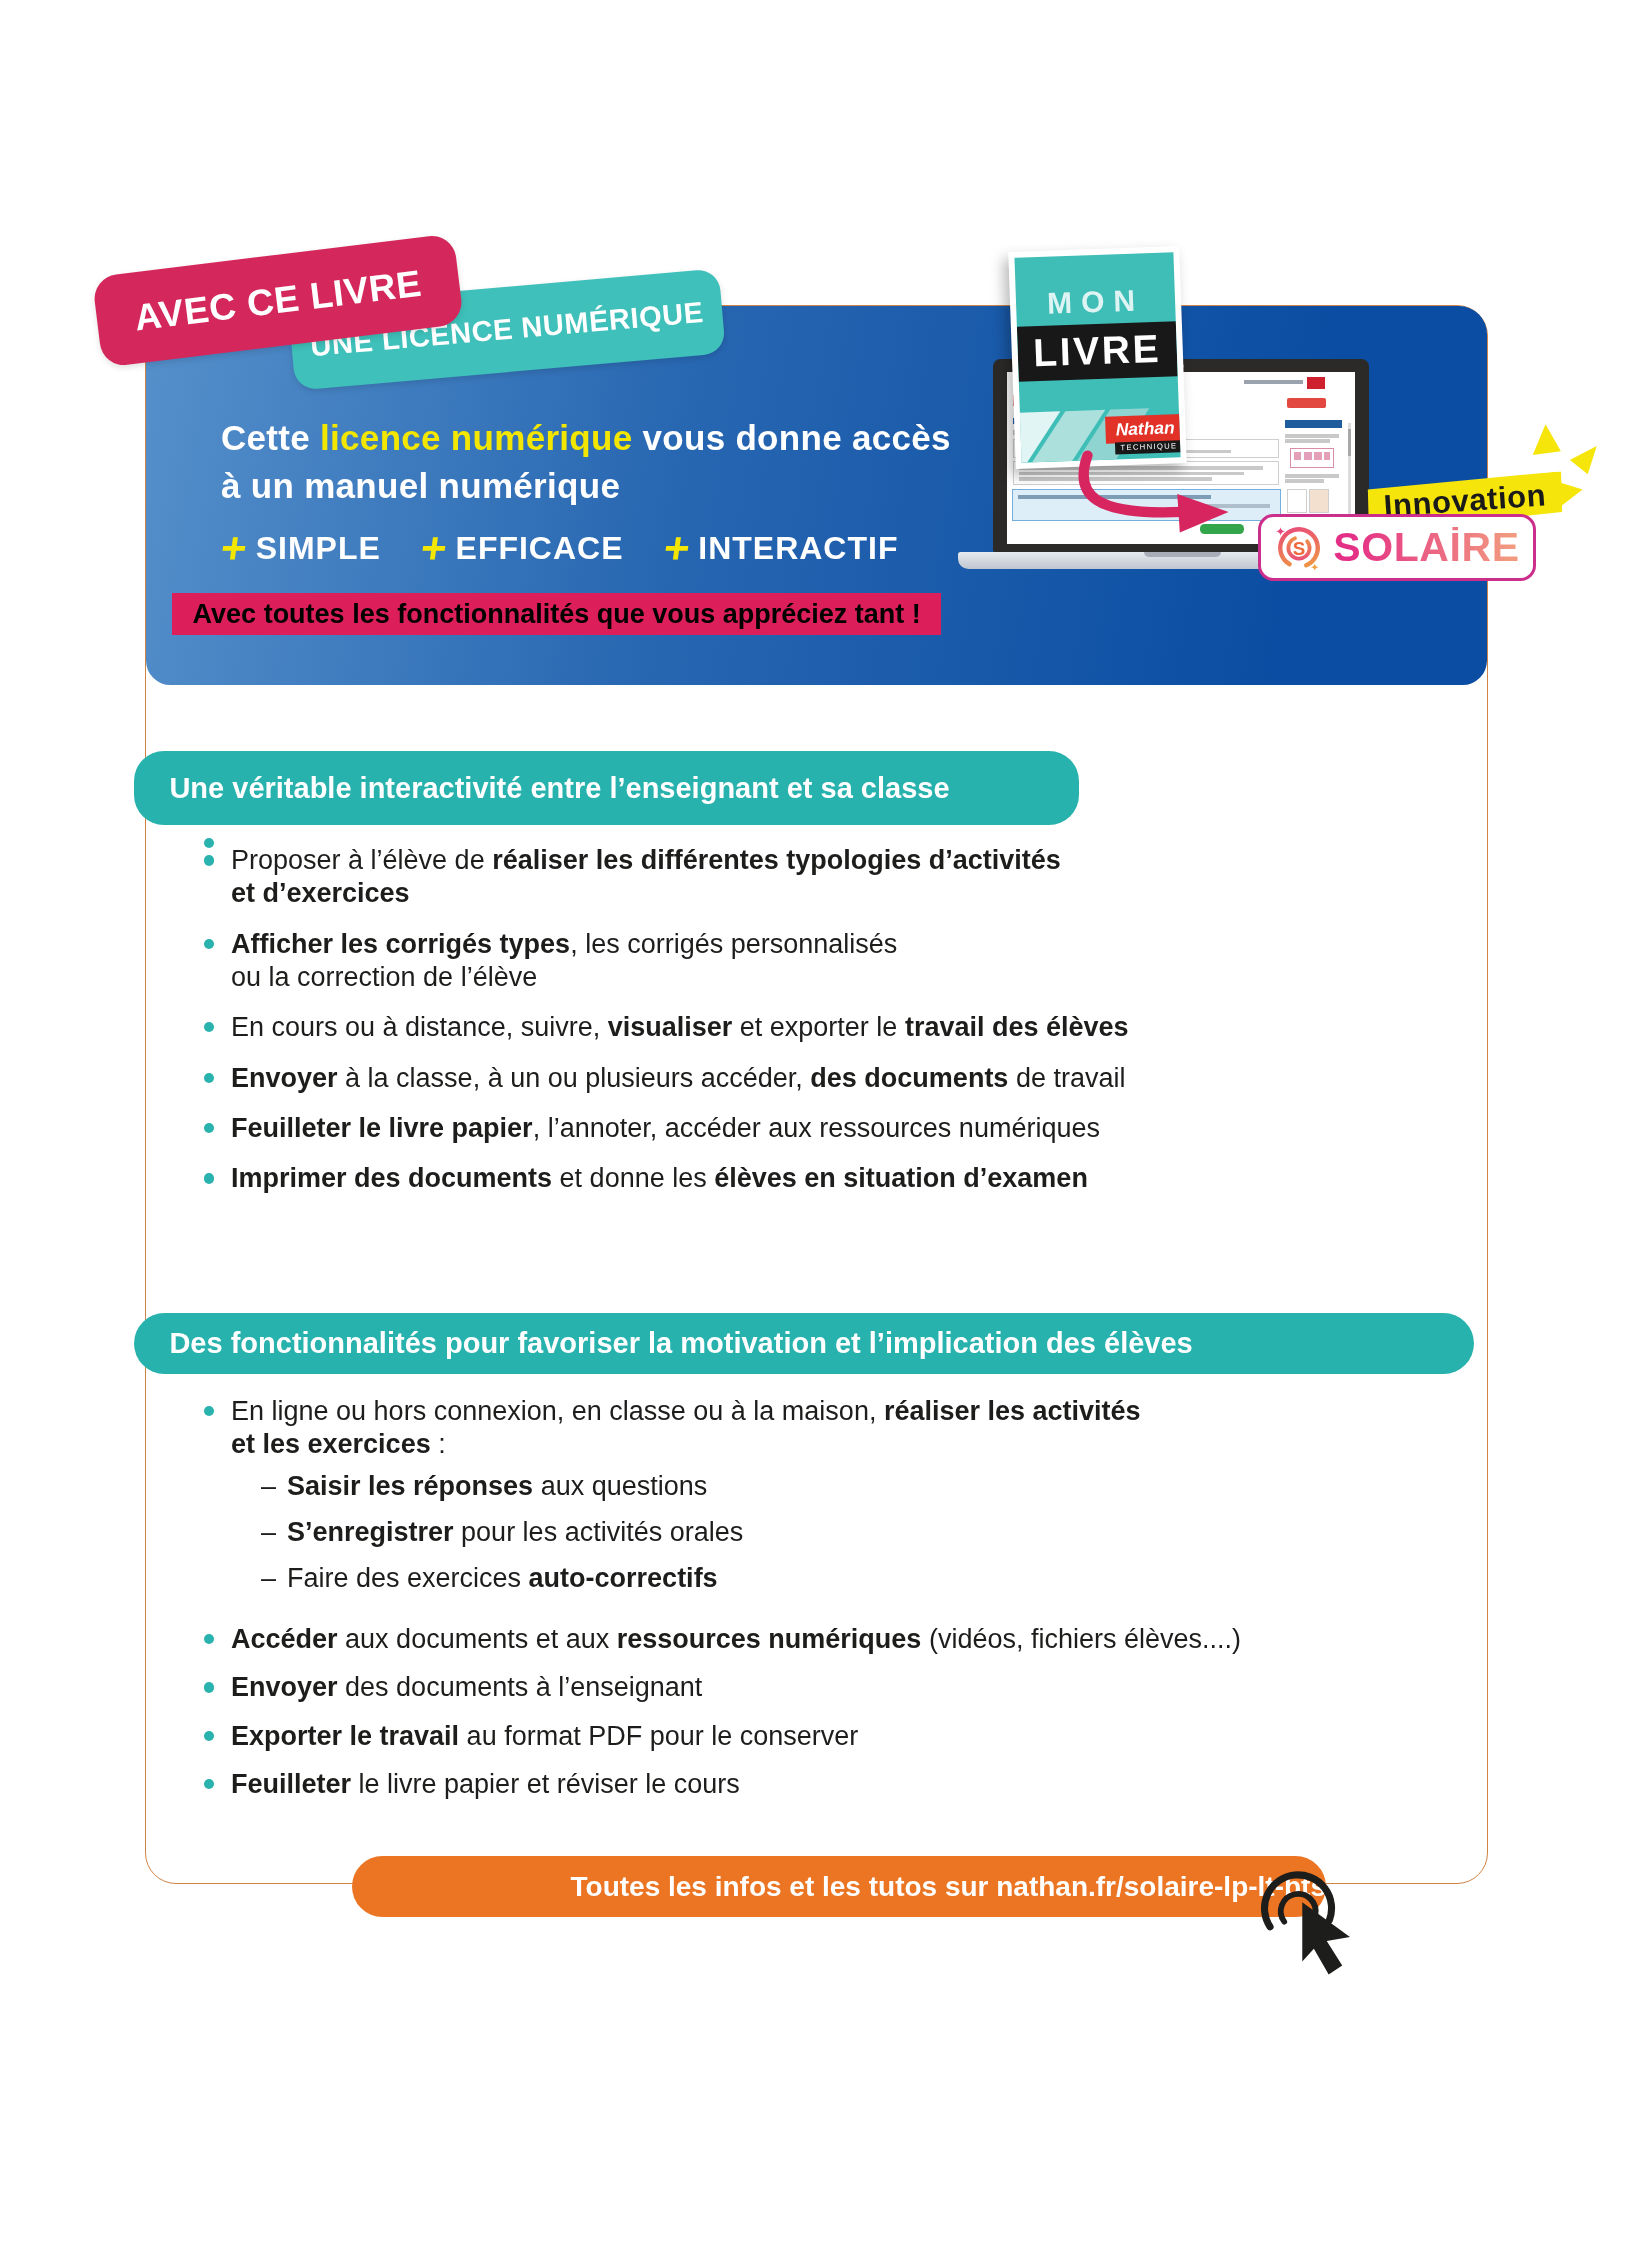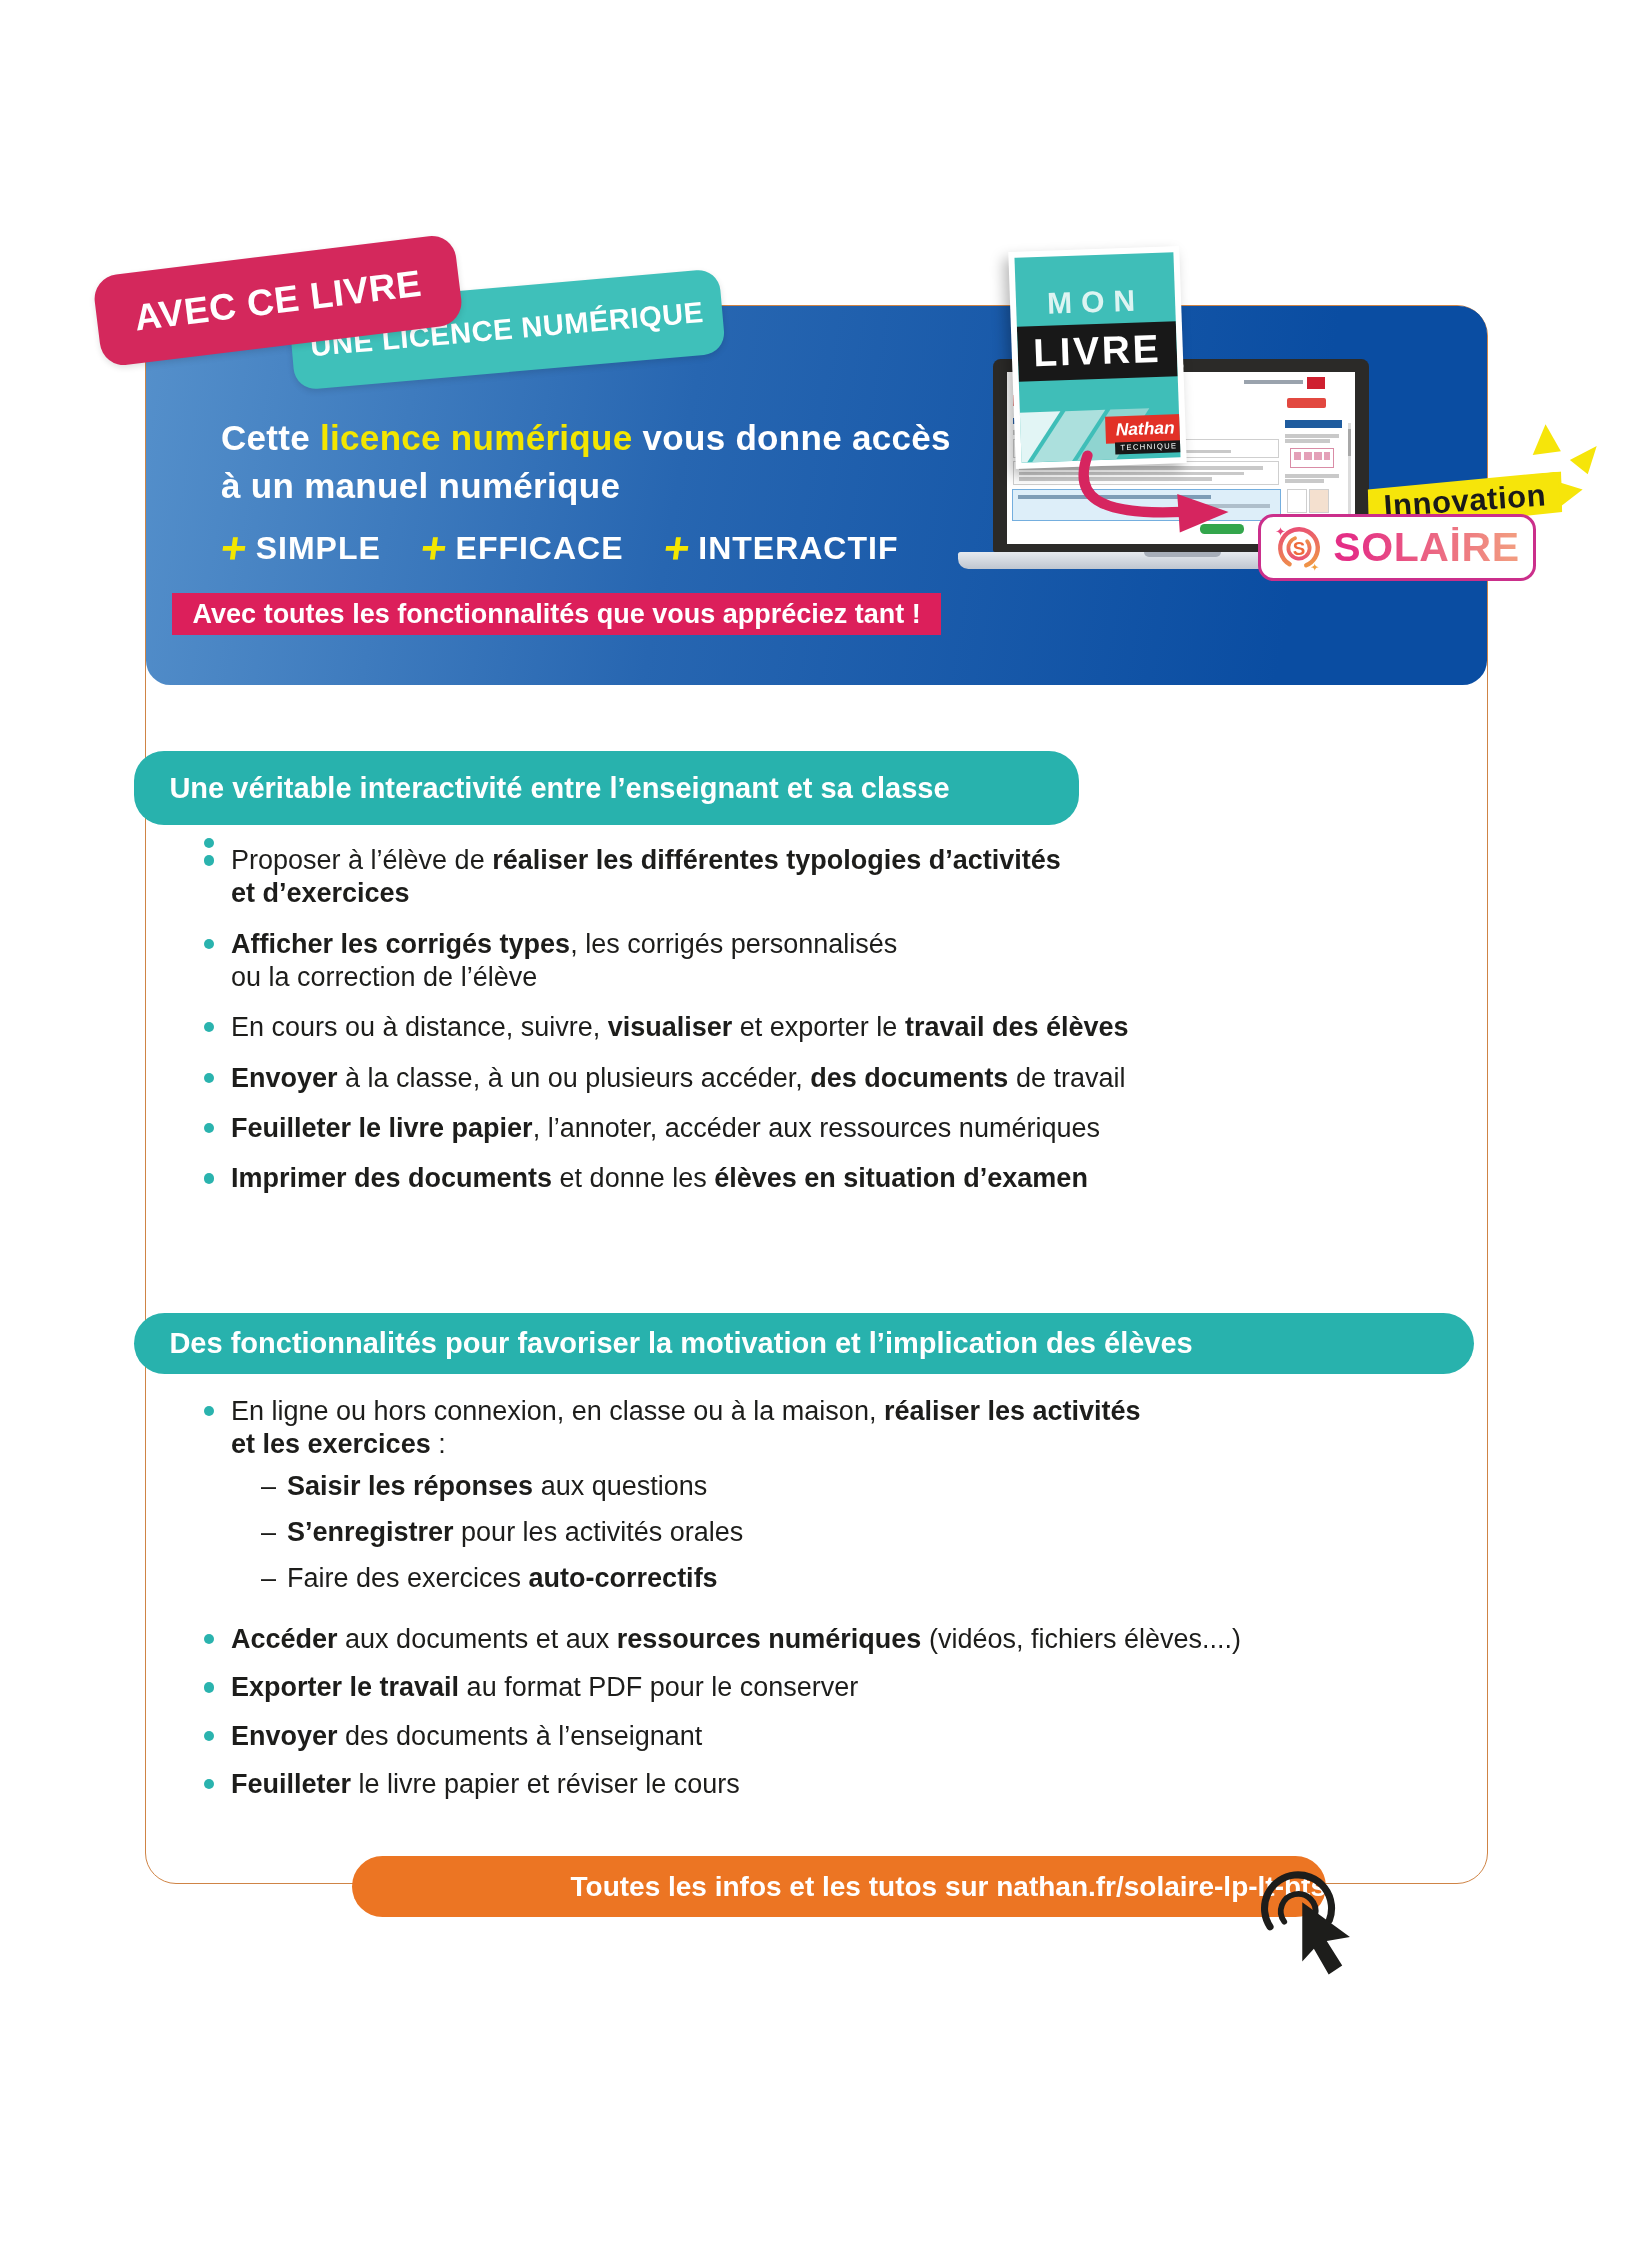--- a/index.html
+++ b/index.html
@@ -14,21 +14,21 @@
   .hero{position:absolute;left:0;top:0;right:0;height:379px;
         background:linear-gradient(100deg,#5590cb 0%,#2766b1 40%,#0a4da2 85%);
         border-radius:28px 28px 24.4px 24.4px;}
   .hero-heading{position:absolute;left:75px;top:108px;font-size:35px;font-weight:bold;
                 line-height:48px;color:#ffffff;letter-spacing:0.3px;}
   .hl-yellow{color:#f3e600;}
   .features{position:absolute;left:75px;top:220px;display:flex;gap:40px;align-items:center;}
   .feature{display:flex;align-items:center;gap:9px;}
   .plus{color:#f3e600;font-size:44px;font-weight:900;transform:skewX(-8deg);line-height:1;}
   .feature-label{color:#fff;font-size:32px;font-weight:bold;letter-spacing:1px;}
-  .tagline{position:absolute;left:26px;top:287px;background:#dc1f5b;color:#ffffff;
+  .tagline{position:absolute;left:26px;top:287px;background:#dc1f5b;color:#000000;
            font-size:27px;font-weight:bold;line-height:42px;height:42px;padding:0 20.6px;}
 
   
   .badge{position:absolute;display:flex;align-items:center;justify-content:center;
          color:#fff;font-weight:bold;box-shadow:0 2.6px 6.4px rgba(0,0,0,.12);}
   .badge-pink{left:96px;top:255px;width:364px;height:91px;background:#d4285c;
               border-radius:24.4px;font-size:37px;letter-spacing:0.6px;transform:rotate(-7deg);z-index:30;}
   .badge-teal{left:291px;top:287px;width:432px;height:85px;background:#3fc0ba;
               border-radius:22px;font-size:29px;letter-spacing:0.6px;transform:rotate(-5deg);z-index:25;}
 
@@ -146,22 +146,22 @@
     <div class="banner banner2">
       <span>Des fonctionnalités pour favoriser la motivation et l’implication des élèves</span>
     </div>
     <ul class="blist blist2">
         <li><span class="dot"></span><span><span>En ligne ou hors connexion, en classe ou à la maison, </span><b>réaliser les activités</b><br><b>et les exercices</b><span> :</span></span><ul class="sublist">
             <li><span class="dash">–</span><span><b>Saisir les réponses</b><span> aux questions</span></span></li>
             <li><span class="dash">–</span><span><b>S’enregistrer</b><span> pour les activités orales</span></span></li>
             <li><span class="dash">–</span><span><span>Faire des exercices </span><b>auto-correctifs</b></span></li>
           </ul></li>
         <li><span class="dot"></span><span><b>Accéder</b><span> aux documents et aux </span><b>ressources numériques</b><span> (vidéos, fichiers élèves....)</span></span></li>
+        <li><span class="dot"></span><span><b>Envoyer</b><span> des documents à l’enseignant</span></span></li>
         <li><span class="dot"></span><span><b>Exporter le travail</b><span> au format PDF pour le conserver</span></span></li>
-        <li><span class="dot"></span><span><b>Envoyer</b><span> des documents à l’enseignant</span></span></li>
         <li><span class="dot"></span><span><b>Feuilleter</b><span> le livre papier et réviser le cours</span></span></li>
       </ul>
 
     <div class="footer-pill">
       <span>Toutes les infos et les tutos sur</span>
       <span class="footer-link">nathan.fr/solaire-lp-lt-bts</span>
     </div>
   </div>
 
   <div class="laptop">

